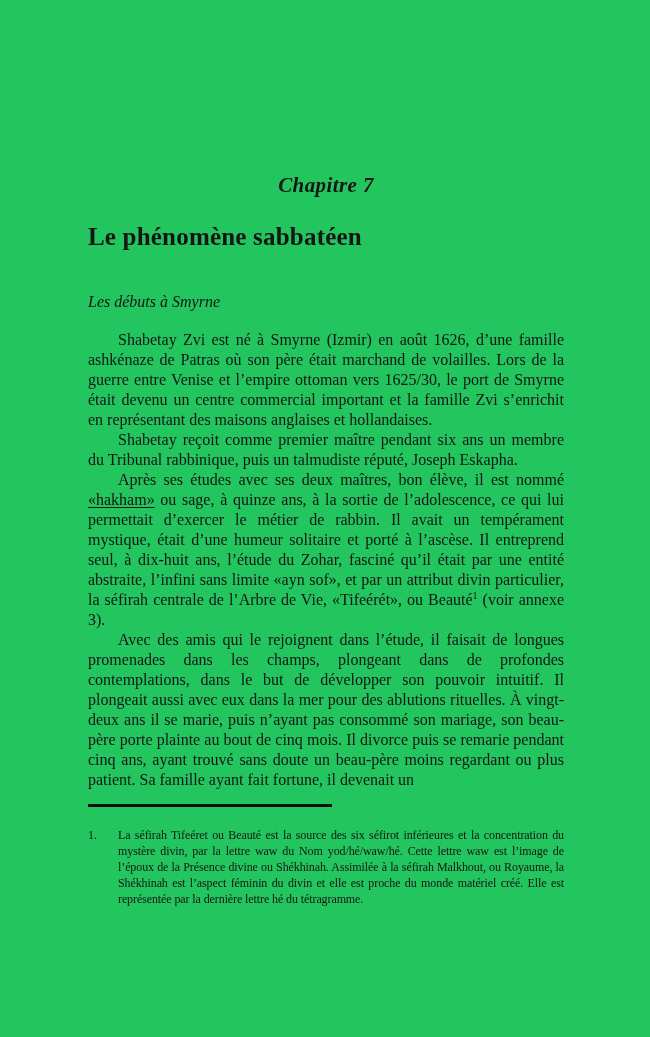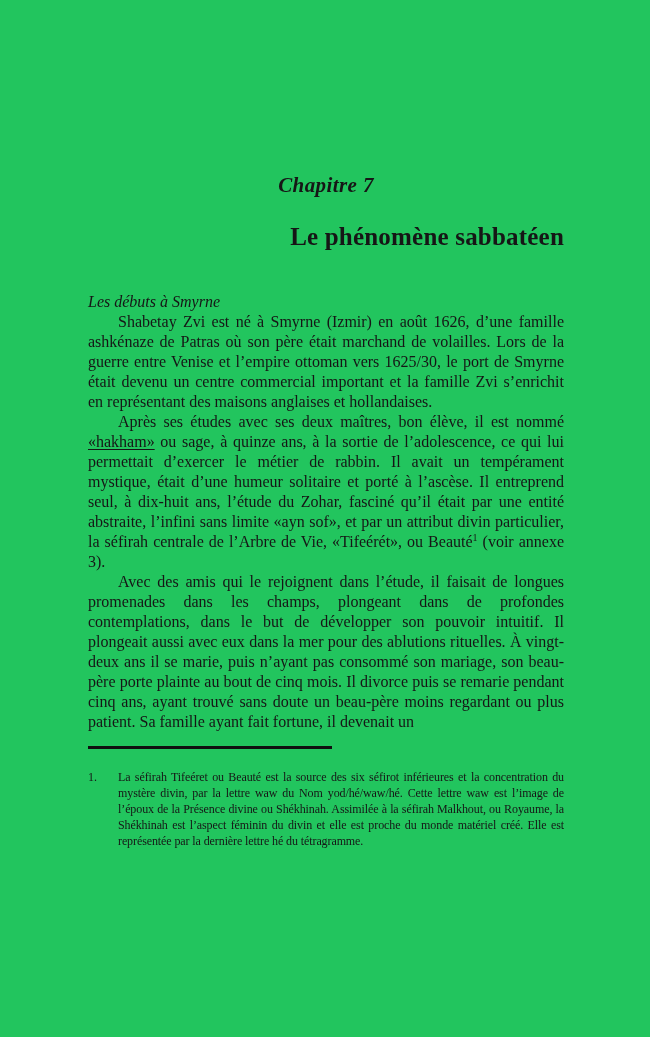--- a/index.html
+++ b/index.html
@@ -27,21 +27,21 @@
     margin: 172px 0 0 0;
     text-align: center;
     font-size: 21px;
     line-height: 26px;
     font-weight: bold;
     font-style: italic;
     letter-spacing: 0.4px;
   }
   .chapter-title {
     margin: 24px 0 0 0;
-    text-align: right;
+    text-align: left;
     font-size: 25px;
     line-height: 30px;
     font-weight: bold;
     letter-spacing: 0.2px;
   }
   .section-heading {
     margin: 60px 0 0 0;
     font-size: 17px;
     line-height: 21px;
     font-weight: normal;
@@ -51,20 +51,21 @@
     margin-right: 13px;
   }
   .subsection-title {
     margin: 40px 0 0 0;
     font-size: 16px;
     line-height: 20px;
     font-style: italic;
     font-weight: normal;
   }
   .body-text {
+    margin-top: 18px;
     font-size: 16px;
     line-height: 20px;
     text-align: justify;
   }
   .body-text p {
     margin: 0;
     text-indent: 30px;
   }
   .hakham {
     text-decoration: underline;
@@ -105,20 +106,21 @@
 
     <h2 class="chapter-heading">Chapitre 7</h2>
 
     <h1 class="chapter-title">Le phénomène sabbatéen</h1>
 
 
     <h3 class="subsection-title">Les débuts à Smyrne</h3>
 
     <div class="body-text">
       <p>Shabetay Zvi est né à Smyrne (Izmir) en août 1626, d’une famille ashkénaze de Patras où son père était marchand de volailles. Lors de la guerre entre Venise et l’empire ottoman vers 1625/30, le port de Smyrne était devenu un centre commercial important et la famille Zvi s’enrichit en représentant des maisons anglaises et hollandaises.</p>
+      <p>Shabetay reçoit comme premier maître pendant six ans un membre du Tribunal rabbinique, puis un talmudiste réputé, Joseph Eskapha.</p>
       <p><span>Après ses études avec ses deux maîtres, bon élève, il est nommé </span><span class="hakham">«hakham»</span><span> ou sage, à quinze ans, à la sortie de l’adolescence, ce qui lui permettait d’exercer le métier de rabbin. Il avait un tempérament mystique, était d’une humeur solitaire et porté à l’ascèse. Il entreprend seul, à dix-huit ans, l’étude du Zohar, fasciné qu’il était par une entité abstraite, l’infini sans limite «ayn sof», et par un attribut divin particulier, la séfirah centrale de l’Arbre de Vie, «Tifeérét», ou Beauté</span><sup class="fn-ref">1</sup><span> (voir annexe 3).</span></p>
       <p>Avec des amis qui le rejoignent dans l’étude, il faisait de longues promenades dans les champs, plongeant dans de profondes contemplations, dans le but de développer son pouvoir intuitif. Il plongeait aussi avec eux dans la mer pour des ablutions rituelles. À vingt-deux ans il se marie, puis n’ayant pas consommé son mariage, son beau-père porte plainte au bout de cinq mois. Il divorce puis se remarie pendant cinq ans, ayant trouvé sans doute un beau-père moins regardant ou plus patient. Sa famille ayant fait fortune, il devenait un</p>
     </div>
 
     <div class="footnote-rule"></div>
 
     <div class="footnote">
       <span class="fn-num">1.</span>
       <span class="fn-text">La séfirah Tifeéret ou Beauté est la source des six séfirot inférieures et la concentration du mystère divin, par la lettre waw du Nom yod/hé/waw/hé. Cette lettre waw est l’image de l’époux de la Présence divine ou Shékhinah. Assimilée à la séfirah Malkhout, ou Royaume, la Shékhinah est l’aspect féminin du divin et elle est proche du monde matériel créé. Elle est représentée par la dernière lettre hé du tétragramme.</span>
     </div>

